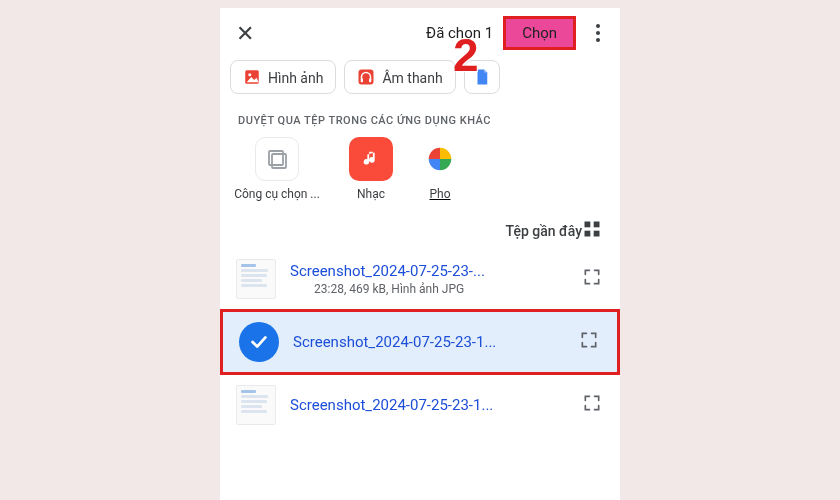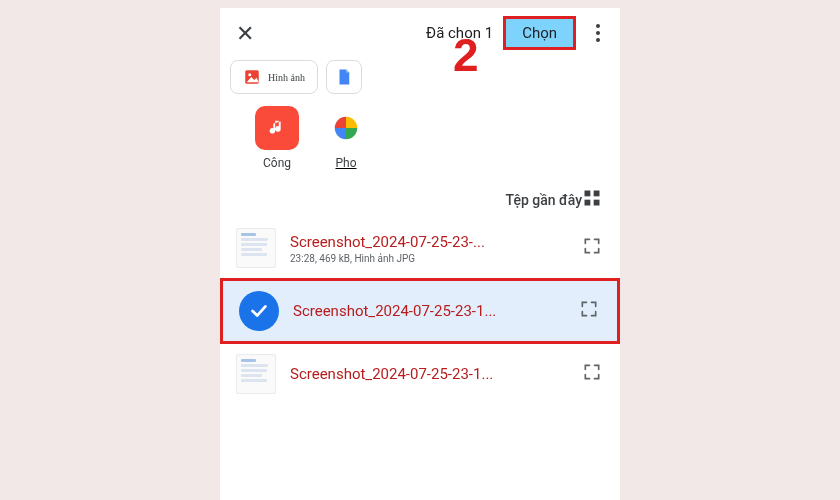--- a/index.html
+++ b/index.html
@@ -39,21 +39,21 @@
   flex: 1;
   padding-left: 6px;
   text-align: right;
 }
 .select-btn {
   border: 3px solid #e02020;
   padding: 5px 16px;
   font-size: 15px;
   color: #202124;
   cursor: pointer;
-  background: #7dd3fc;
+  background: #ec4899;
 }
 .more-dots {
   width: 24px;
   display: flex;
   flex-direction: column;
   align-items: center;
   justify-content: center;
   gap: 3px;
   padding: 4px;
   cursor: pointer;
@@ -62,30 +62,29 @@
   width: 4px; height: 4px; border-radius: 50%; background: #3c4043;
 }
 .chips {
   display: flex;
   gap: 8px;
   padding: 6px 10px 10px;
   overflow: hidden;
 }
 .chip {
   display: flex;
-  align-items: center;
+  align-items: flex-end;
   gap: 7px;
   border: 1px solid #dadce0;
   border-radius: 8px;
   padding: 7px 12px;
-  font-size: 10px;
+  font-size: 14px;
   color: #3c4043;
   white-space: nowrap;
   cursor: pointer;
-  font-family: Liberation Serif, serif;
 }
 .chip .ic {
   width: 18px; height: 18px;
   display: flex; align-items: center; justify-content: center;
 }
 .section-label {
   font-size: 11px;
   letter-spacing: 0.5px;
   color: #5f6368;
   font-weight: 500;
@@ -174,29 +173,30 @@
 .thumb-fake div:nth-child(2){width:90%;}
 .thumb-fake div:nth-child(3){width:85%;}
 .thumb-fake div:nth-child(4){width:70%;}
 .thumb-fake div:nth-child(5){width:88%;}
 .file-text {
   flex: 1;
   min-width: 0;
 }
 .fname {
   font-size: 15px;
-  color: #b91c1c;
+  color: #1d4ed8;
   white-space: nowrap;
   overflow: hidden;
   text-overflow: ellipsis;
 }
 .fmeta {
-  font-size: 10px;
+  font-size: 12px;
   color: #5f6368;
   margin-top: 2px;
+  margin-left: 24px;
 }
 .expand-ic {
   width: 22px;
   flex-shrink: 0;
   color: #5f6368;
   cursor: pointer;
 }
 .ann {
   position: absolute;
   font-size: 46px;
@@ -228,39 +228,60 @@
     <div class="chip">
       <span class="ic">
         <svg width="18" height="18" viewBox="0 0 24 24">
             <rect x="3" y="3" width="18" height="18" rx="2" fill="#ea4335"></rect>
             <circle cx="9" cy="9" r="2" fill="#fff"></circle>
             <path d="M5 19 L11 12 L15 16 L18 13 L21 19 Z" fill="#fff"></path>
           </svg>
       </span>
       <span>Hình ảnh</span>
     </div>
+    <div class="chip">
+      <span class="ic">
+        <svg width="18" height="18" viewBox="0 0 24 24">
+            <rect x="2" y="2" width="20" height="20" rx="4" fill="#ea4335"></rect>
+            <path d="M6 15 v-3 a6 6 0 0 1 12 0 v3" stroke="#fff" stroke-width="2" fill="none"></path>
+            <rect x="5" y="14" width="3" height="5" rx="1" fill="#fff"></rect>
+            <rect x="16" y="14" width="3" height="5" rx="1" fill="#fff"></rect>
+          </svg>
+      </span>
+      <span>Âm thanh</span>
+    </div>
     <div class="chip" style="padding:7px 8px;">
       <span class="ic">
         <svg width="18" height="18" viewBox="0 0 24 24">
             <path d="M6 2 h9 l4 4 v16 h-13 z" fill="#4285f4"></path>
             <path d="M15 2 v4 h4" fill="#a6c3ea"></path>
           </svg>
       </span>
     </div>
   </div>
 
+  <div class="section-label">DUYỆT QUA TỆP TRONG CÁC ỨNG DỤNG KHÁC</div>
 
   <div class="apps">
+    <div class="app-item">
+      <div class="app-icon" style="background:#fff;border:1px solid #e8eaed;">
+        <svg width="24" height="24" viewBox="0 0 24 24">
+            <rect x="4" y="4" width="14" height="14" rx="1" fill="none" stroke="#9aa0a6" stroke-width="1.8"></rect>
+            <rect x="7" y="7" width="14" height="14" rx="1" fill="none" stroke="#9aa0a6" stroke-width="1.8"></rect>
+          </svg>
+      </div>
+      <div class="app-label">Công cụ chọn ...</div>
+    </div>
     <div class="app-item">
       <div class="app-icon" style="background:#fa4b3a;">
         <svg width="22" height="22" viewBox="0 0 24 24">
             <path d="M10 4 v11 a3 3 0 1 1 -2 -2.8 V7 l8 -2 v8 a3 3 0 1 1 -2 -2.8 V4 z" fill="#fff"></path>
           </svg>
       </div>
-      <div class="app-label">Công</div>
+      <div class="app-label">Nhạc</div>
     </div>
     <div class="app-item" style="width:40px;text-decoration:underline;">
       <div class="app-icon" style="background:#fff;">
         <svg width="30" height="30" viewBox="0 0 24 24">
             <path d="M12 12 L12 3 A9 9 0 0 1 21 12 Z" fill="#fbbc04"></path>
             <path d="M12 12 L21 12 A9 9 0 0 1 12 21 Z" fill="#34a853"></path>
             <path d="M12 12 L12 21 A9 9 0 0 1 3 12 Z" fill="#4285f4"></path>
             <path d="M12 12 L3 12 A9 9 0 0 1 12 3 Z" fill="#ea4335"></path>
           </svg>
       </div>

